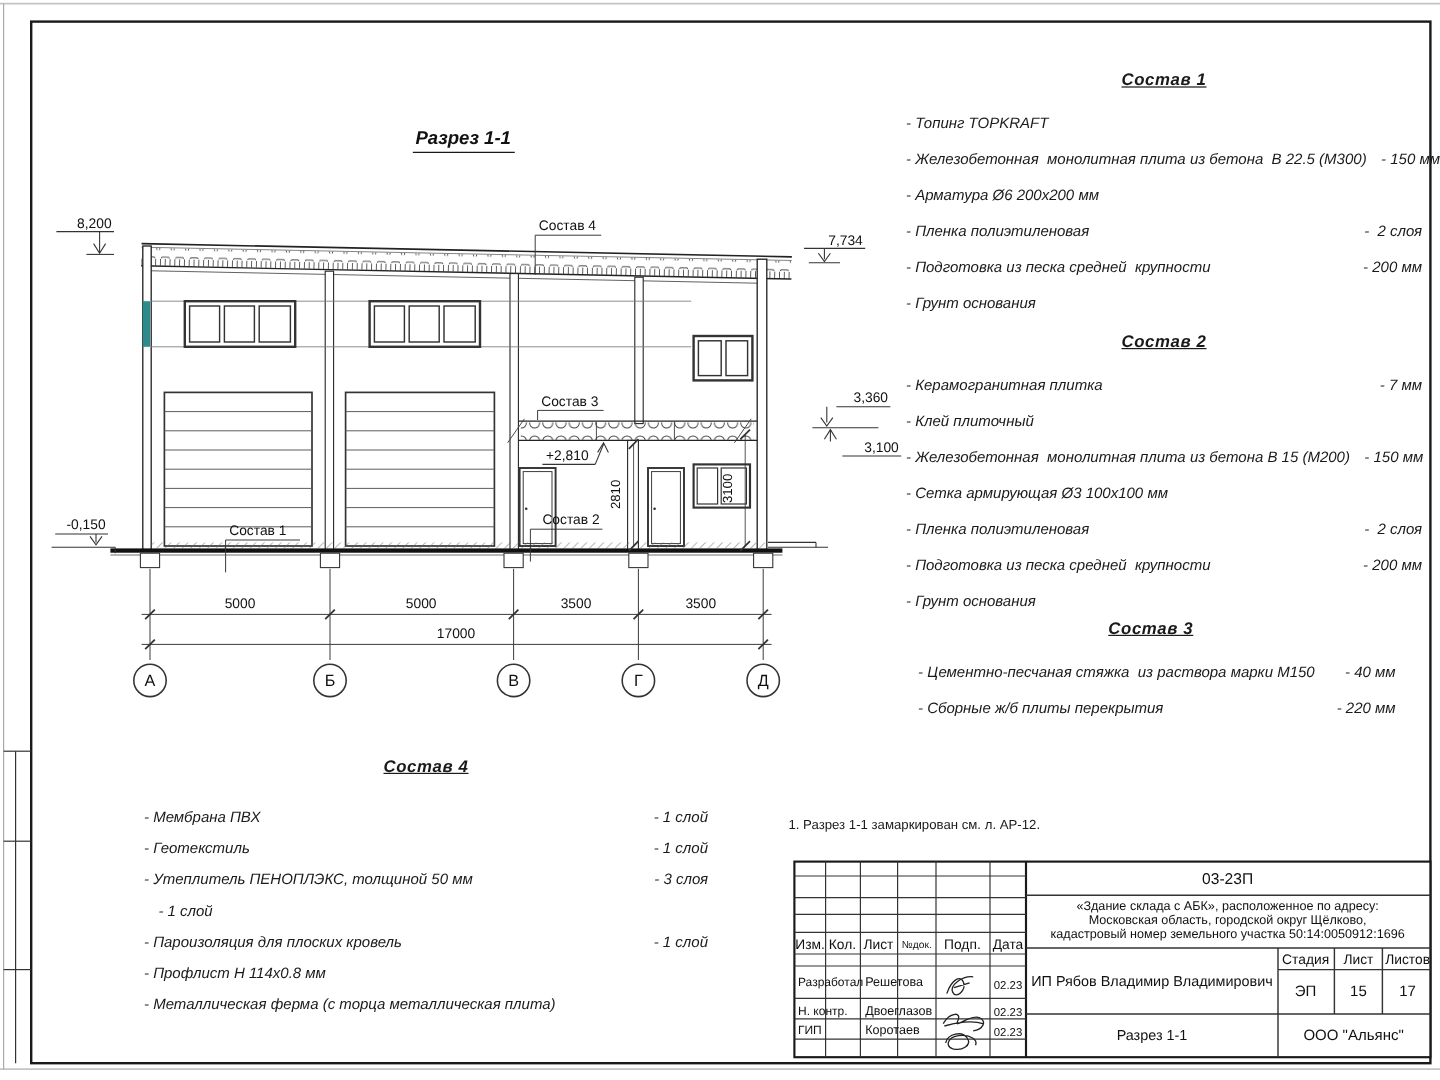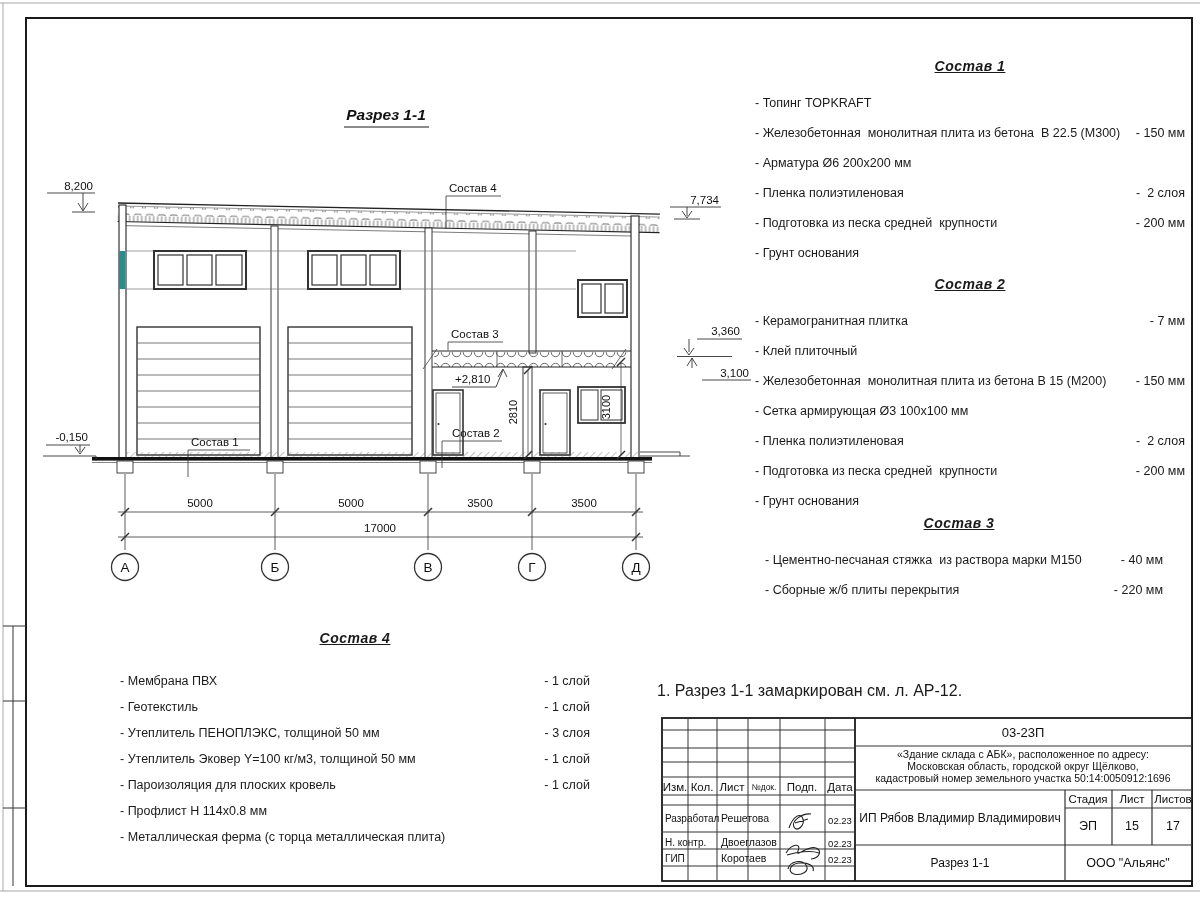--- a/index.html
+++ b/index.html
@@ -1,26 +1,26 @@
 <!DOCTYPE html>
 <html><head>
 <meta charset="utf-8">
 <style>
   html,body{margin:0;padding:0;background:#ffffff;}
   body{width:1200px;height:900px;position:relative;font-family:"Liberation Sans",sans-serif;color:#1a1a1a;overflow:hidden;}
   #sheet-svg{position:absolute;left:0;top:0;}
   .comp{position:absolute;}
   .comp-h{font-style:italic;font-weight:600;font-size:14px;text-align:center;text-decoration:underline;letter-spacing:.5px;}
   .rows{margin-top:14px;}
-  .row{display:flex;justify-content:space-between;align-items:baseline;height:30px;line-height:30px;font-size:12.5px;white-space:nowrap;}
+  .row{display:flex;justify-content:space-between;align-items:baseline;height:30px;line-height:30px;font-size:12.5px;white-space:nowrap;font-style:italic;}
   .row .t{white-space:pre;}
   .row .v{white-space:pre;padding-left:12px;}
   .comp4 .row{height:26px;line-height:26px;}
   .comp3 .rows{padding-left:10px;}
-  .note{position:absolute;font-size:16px;white-space:nowrap;}
+  .note{position:absolute;font-size:11px;white-space:nowrap;}
   svg text{font-family:"Liberation Sans",sans-serif;fill:#111;}
 </style>
 </head>
 <body>
 
 <svg id="sheet-svg" width="1200" height="900" viewBox="0 0 1200 900">
   <defs>
     <pattern id="deck" width="12" height="14" patternUnits="userSpaceOnUse">
       <path d="M1,12 L3,4 L9,4 L11,12" fill="none" stroke="#444" stroke-width="0.8"></path>
     </pattern>
@@ -423,21 +423,20 @@
       </div>
     <div class="row">
         <span class="t">- Геотекстиль</span>
         <span class="v">- 1 слой</span>
       </div>
     <div class="row">
         <span class="t">- Утеплитель ПЕНОПЛЭКС, толщиной 50 мм</span>
         <span class="v">- 3 слоя</span>
       </div>
     <div class="row">
-        <span class="t">- Утеплитель Эковер Y=100 кг/м3, толщиной 50 мм</span>
         <span class="v">- 1 слой</span>
       </div>
     <div class="row">
         <span class="t">- Пароизоляция для плоских кровель</span>
         <span class="v">- 1 слой</span>
       </div>
     <div class="row">
         <span class="t">- Профлист Н 114х0.8 мм</span>
         <span class="v"></span>
       </div>

